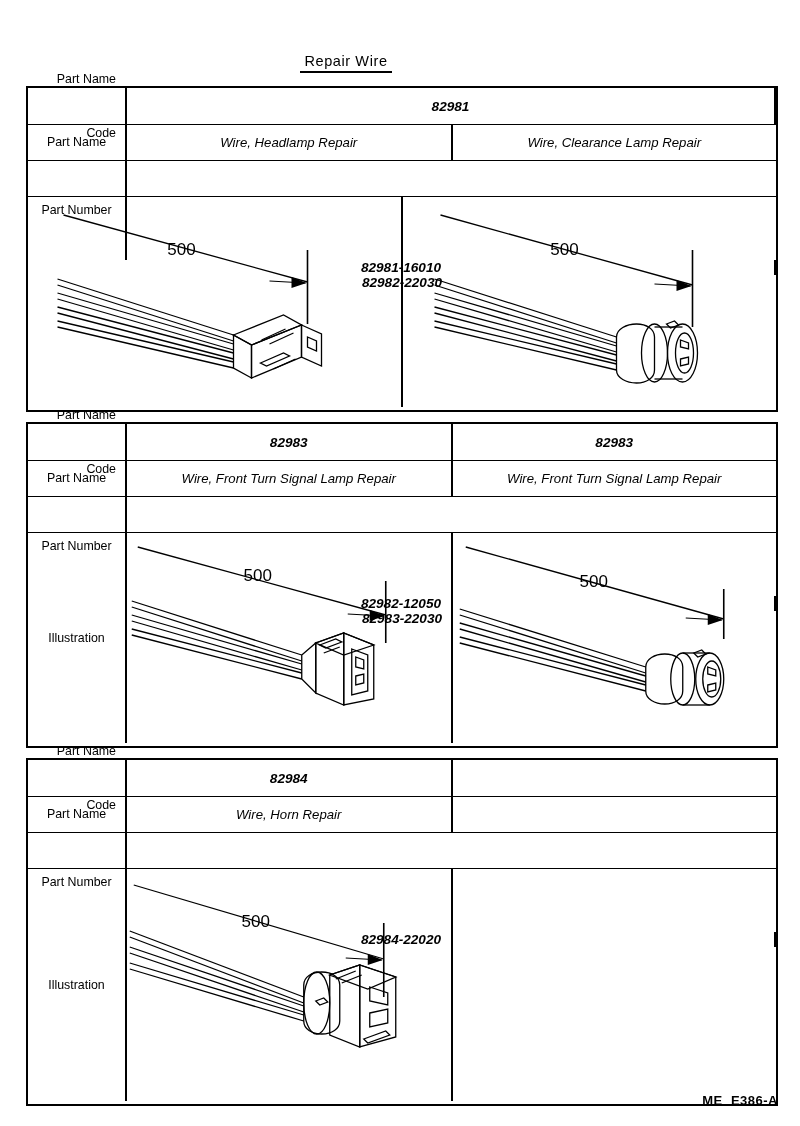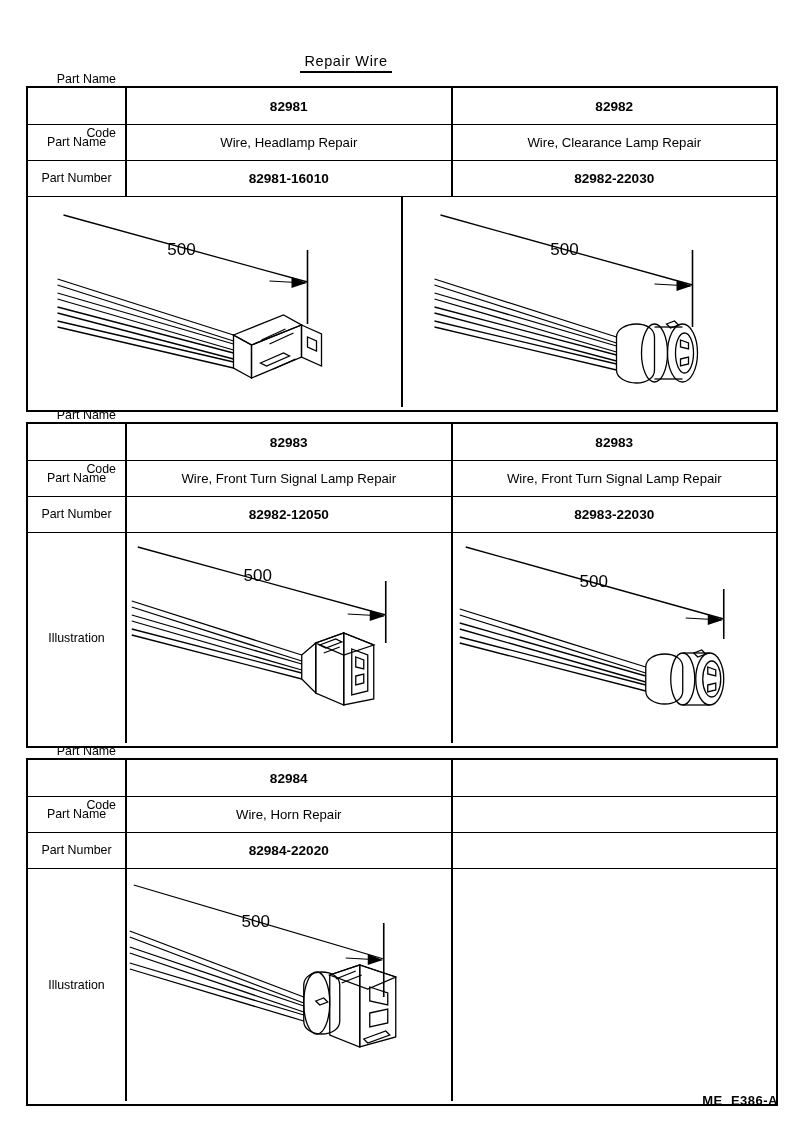--- a/index.html
+++ b/index.html
@@ -77,27 +77,28 @@
 
   .cell-data {
     flex: 1 1 0;
     box-sizing: border-box;
     display: flex;
     align-items: center;
     justify-content: center;
     font-size: 13.2px;
     text-align: center;
     padding: 0 20px;
+    font-style: italic;
   }
   .cell-data.divider { border-right: 2.0px solid #000; }
   .cell-data.bold { font-weight: bold; font-size: 13.6px; }
 
   .row-code    { height: 37px; }
   .row-name    { height: 36px; }
-  .row-number  { height: 36px; }
+  .row-number  { height: 36px; flex-direction: column; }
   .row-illus   { height: 210px; }
   #table-3 .row-illus { height: 232px; }
 
   .cell-illus {
     flex: 1 1 0;
     box-sizing: border-box;
     position: relative;
     overflow: hidden;
   }
   .cell-illus.divider { border-right: 2.0px solid #000; }
@@ -129,21 +130,20 @@
 </div>
 
 <div class="parts-table" id="table-1">
 
   <div class="row row-code">
     <div class="cell-label two-line">
       <span>Part Name</span>
       <span>Code</span>
     </div>
     <div class="cell-data bold divider">82981</div>
-    <div class="cell-data bold">82982</div>
   </div>
 
   <div class="row row-name">
     <div class="cell-label">Part Name</div>
     <div class="cell-data divider">Wire, Headlamp Repair</div>
     <div class="cell-data">Wire, Clearance Lamp Repair</div>
   </div>
 
   <div class="row row-number">
     <div class="cell-label">Part Number</div>

